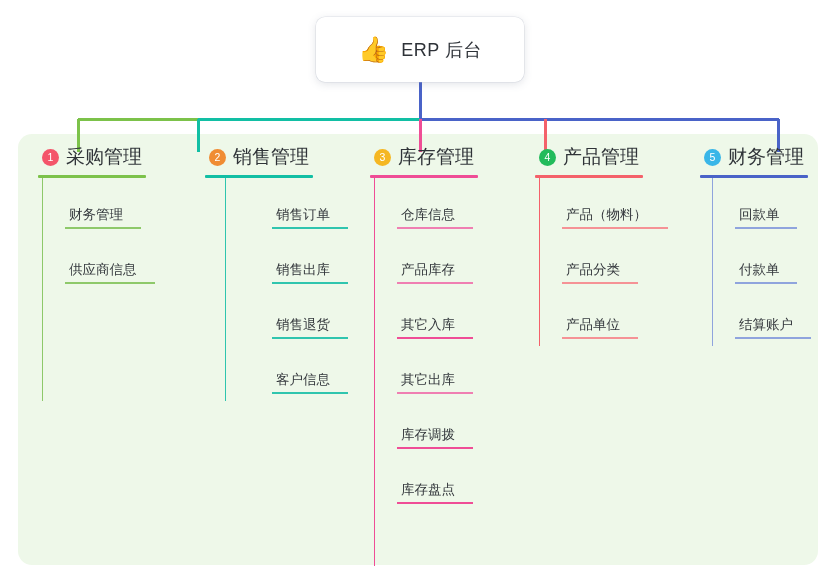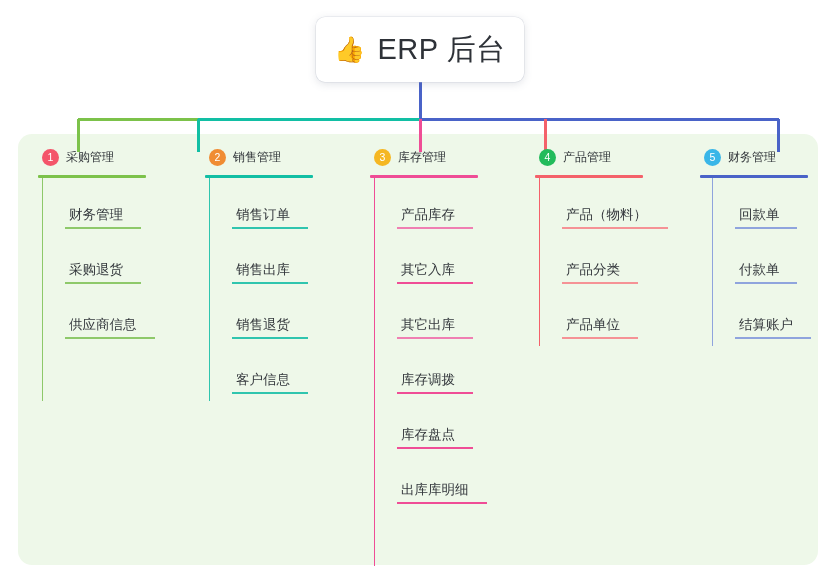--- a/index.html
+++ b/index.html
@@ -42,21 +42,21 @@
     align-items: center;
     gap: 12px;
   }
   #root-card .root-emoji {
     font-size: 25px;
     line-height: 1;
     font-family: "DejaVu Sans", sans-serif;
     color: #f0b429;
   }
   #root-card .root-title {
-    font-size: 29px;
+    font-size: 18px;
     color: #2e3238;
     letter-spacing: 0.5px;
     font-family: "Liberation Sans", "DejaVu Sans", sans-serif;
     white-space: nowrap;
   }
 
   
   #panel {
     position: absolute;
     left: 18px;
@@ -95,21 +95,21 @@
     border-radius: 50%;
     display: flex;
     align-items: center;
     justify-content: center;
     font-size: 10.5px;
     color: #ffffff;
     flex: 0 0 auto;
     font-family: "Liberation Sans", "DejaVu Sans", sans-serif;
   }
   .col-title {
-    font-size: 12px;
+    font-size: 19px;
     color: #2f3338;
     white-space: nowrap;
     font-family: "Liberation Sans", "DejaVu Sans", sans-serif;
   }
   .col-underline {
     height: 2.5px;
     border-radius: 1px;
     margin-top: 5px;
   }
 
@@ -166,37 +166,33 @@
       <span class="badge" style="background: rgb(244, 85, 106);">1</span>
       <span class="col-title">采购管理</span>
     </div>
     <div class="col-underline" style="background:#7cc24a; width:108px;"></div>
     <div class="items" style="border-left:1.6px solid #8ec96a; margin-left:4px; height:223px;">
       <div class="item">
         <span class="item-label">财务管理</span>
         <span class="item-underline" style="background:#8ec96a; width:76px;"></span>
       </div>
       <div class="item">
-        <span class="item-label">采购退货</span>
-        <span class="item-underline" style="background:#8ec96a; width:76px;"></span>
-      </div>
-      <div class="item">
         <span class="item-label">供应商信息</span>
         <span class="item-underline" style="background:#8ec96a; width:90px;"></span>
       </div>
     </div>
   </div>
 
   <div class="column" style="left:205px; width:150px;">
     <div class="col-header">
       <span class="badge" style="background: rgb(240, 140, 51);">2</span>
       <span class="col-title">销售管理</span>
     </div>
     <div class="col-underline" style="background:#12bfa4; width:108px;"></div>
-    <div class="items" style="border-left:1.6px solid #2fc5ae; margin-left:4px; height:223px;">
+    <div class="items" style="border-left:1.6px solid #2fc5ae; margin-left:20px; height:223px;padding-left:24px;">
       <div class="item">
         <span class="item-label">销售订单</span>
         <span class="item-underline" style="background:#2fc5ae; width:76px;"></span>
       </div>
       <div class="item">
         <span class="item-label">销售出库</span>
         <span class="item-underline" style="background:#2fc5ae; width:76px;"></span>
       </div>
       <div class="item">
         <span class="item-label">销售退货</span>
@@ -210,42 +206,42 @@
   </div>
 
   <div class="column" style="left:370px; width:160px;">
     <div class="col-header">
       <span class="badge" style="background: rgb(245, 183, 34);">3</span>
       <span class="col-title">库存管理</span>
     </div>
     <div class="col-underline" style="background:#ef4d96; width:108px;"></div>
     <div class="items" style="border-left:1.6px solid #ef4d96; margin-left:4px; height:388px;">
       <div class="item">
+        <span class="item-label">仓库信息</span>
+        <span class="item-underline" style="background:#ef7fb2; width:76px;"></span>
+      </div>
+      <div class="item">
         <span class="item-label">产品库存</span>
         <span class="item-underline" style="background:#ef7fb2; width:76px;"></span>
       </div>
       <div class="item">
         <span class="item-label">其它入库</span>
         <span class="item-underline" style="background:#ef4d96; width:76px;"></span>
       </div>
       <div class="item">
         <span class="item-label">其它出库</span>
         <span class="item-underline" style="background:#ef7fb2; width:76px;"></span>
       </div>
       <div class="item">
         <span class="item-label">库存调拨</span>
         <span class="item-underline" style="background:#ef4d96; width:76px;"></span>
       </div>
       <div class="item">
         <span class="item-label">库存盘点</span>
         <span class="item-underline" style="background:#ef4d96; width:76px;"></span>
-      </div>
-      <div class="item">
-        <span class="item-label">出库库明细</span>
-        <span class="item-underline" style="background:#ef4d96; width:90px;"></span>
       </div>
     </div>
   </div>
 
   <div class="column" style="left:535px; width:170px;">
     <div class="col-header">
       <span class="badge" style="background: rgb(34, 187, 91);">4</span>
       <span class="col-title">产品管理</span>
     </div>
     <div class="col-underline" style="background:#f4616a; width:108px;"></div>

